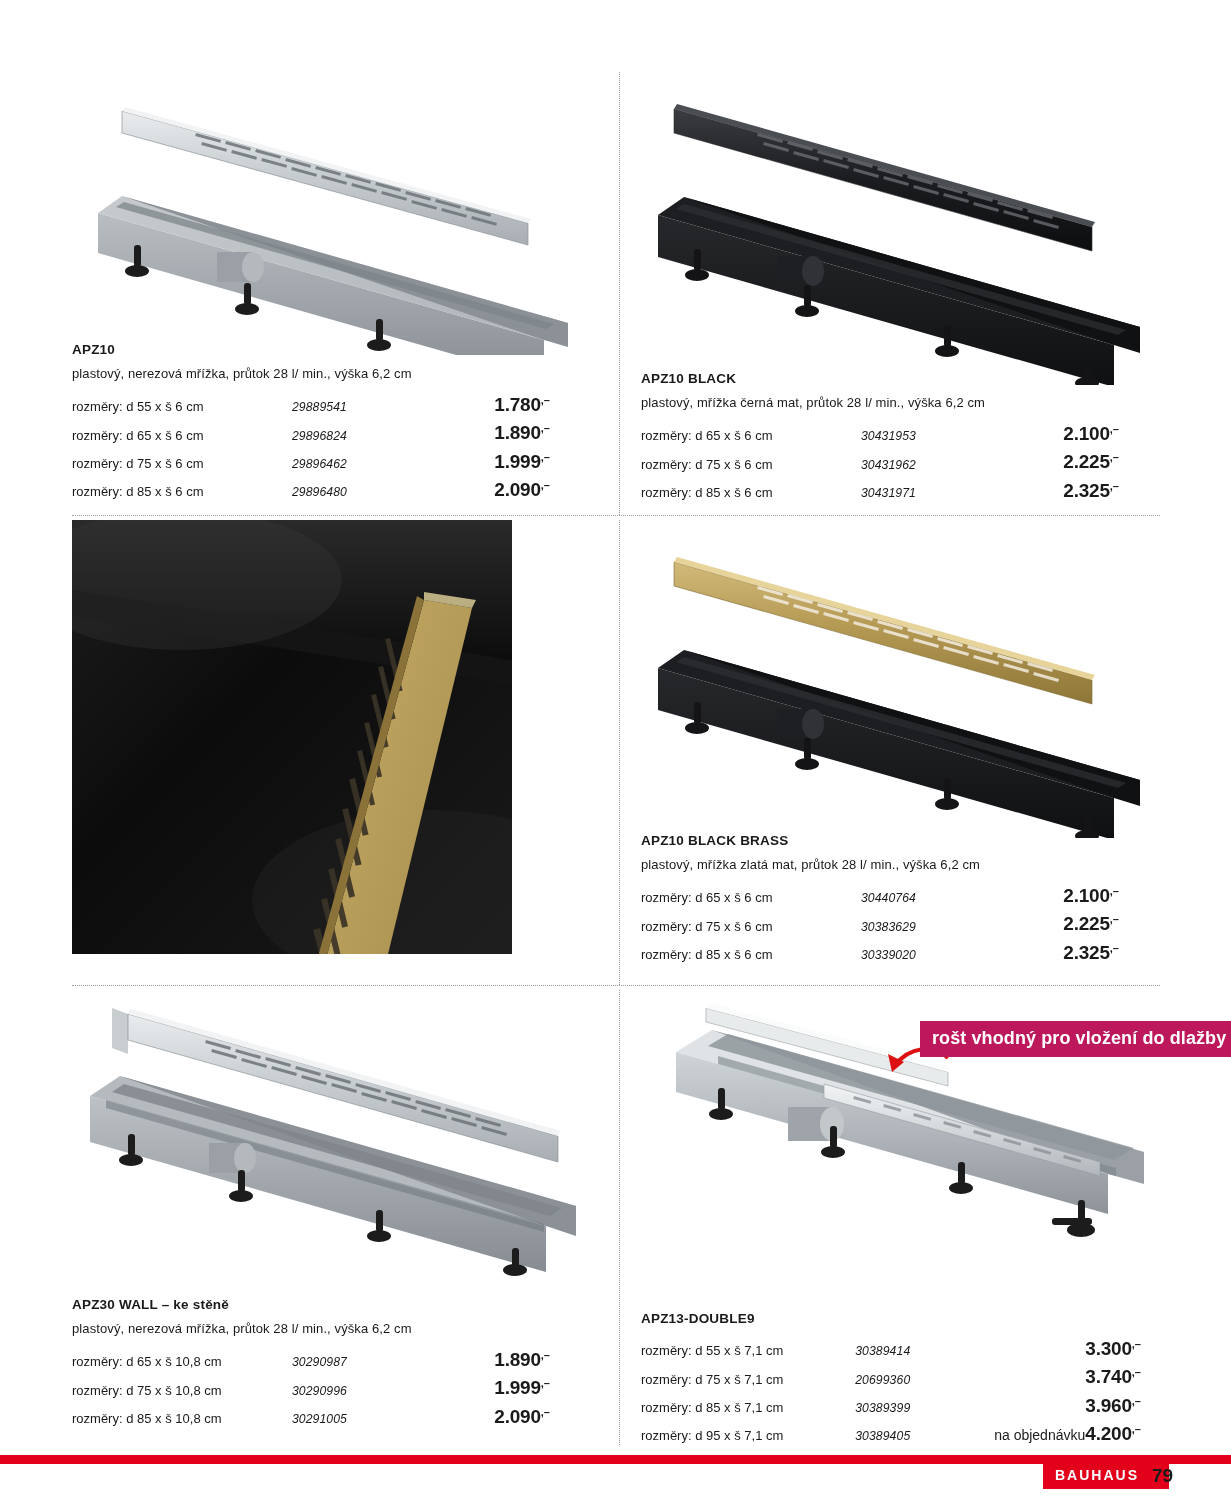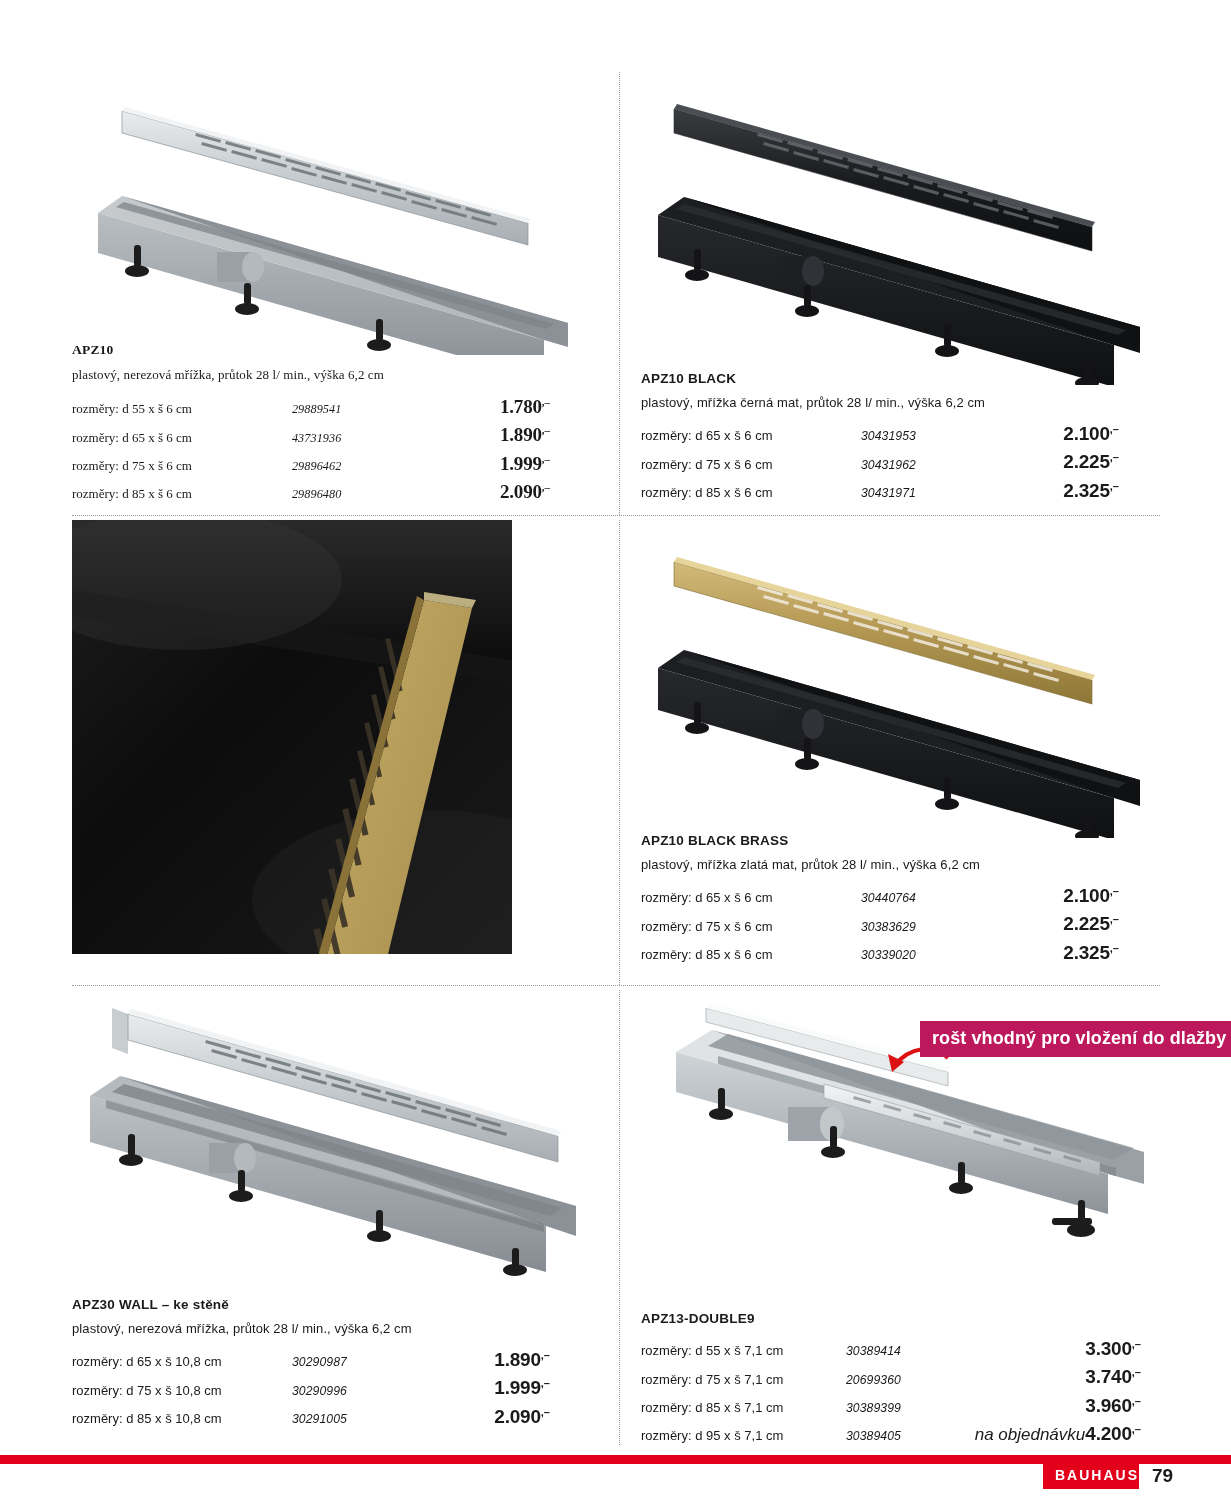--- a/index.html
+++ b/index.html
@@ -26,21 +26,21 @@
   }
   .prod-desc {
     font-size: 13px;
     margin: 0 0 10px 0;
     letter-spacing: .1px;
   }
   .rows { width: 100%; border-collapse: collapse; }
   .rows td { font-size: 13px; padding: 3px 0; vertical-align: baseline; }
   .rows td.dim { width: 46%; white-space: nowrap; }
   .rows td.code { width: 30%; font-style: italic; font-size: 12.2px; letter-spacing: .1px; }
-  .rows td.note { font-style: italic; font-size: 17px; padding-left: 6px; white-space: nowrap; }
+  .rows td.note { font-size: 14px; padding-left: 6px; white-space: nowrap; }
   .rows td.price {
     text-align: right;
     font-weight: bold;
     font-size: 19px;
     letter-spacing: -.2px;
     white-space: nowrap;
   }
   .price .dash {
     font-size: 11px;
     font-weight: bold;
@@ -89,21 +89,21 @@
     height: 9px;
     background: #e2001a;
   }
   .logo {
     position: absolute;
     background: #e2001a;
     color: #fff;
     font-weight: bold;
     font-size: 14px;
     letter-spacing: 2px;
-    padding: 5px 0 6px 12px;
+    padding: 5px 30px 6px 12px;
   }
   .pagenum {
     position: absolute;
     font-weight: bold;
     font-size: 19px;
   }
 </style>
 </head>
 <body>
 
@@ -185,33 +185,33 @@
         <ellipse cx="61" cy="176" rx="12" ry="6"></ellipse>
         <rect x="168" y="188" width="7" height="22" rx="3"></rect>
         <ellipse cx="171" cy="214" rx="12" ry="6"></ellipse>
         <rect x="300" y="224" width="7" height="22" rx="3"></rect>
         <ellipse cx="303" cy="250" rx="12" ry="6"></ellipse>
         <rect x="432" y="262" width="7" height="16" rx="3"></rect>
       </g>
     </svg>
   </div>
 
-  <div style="position:absolute; left:72px; top:342px; width:478px;font-family:Liberation Serif, serif;">
+  <div style="position:absolute; left:72px; top:342px; width:478px;">
     <div class="prod-title">APZ10</div>
     <div class="prod-desc">plastový, nerezová mřížka, průtok 28 l/ min., výška 6,2 cm</div>
     <table class="rows">
       <tbody>
           <tr>
         <td class="dim">rozměry: d 55 x š 6 cm</td>
         <td class="code">29889541</td>
         <td class="price"><span>1.780</span><span class="dash">,–</span></td>
       </tr>
       <tr>
         <td class="dim">rozměry: d 65 x š 6 cm</td>
-        <td class="code">43731936</td>
+        <td class="code">29896824</td>
         <td class="price"><span>1.890</span><span class="dash">,–</span></td>
       </tr>
       <tr>
         <td class="dim">rozměry: d 75 x š 6 cm</td>
         <td class="code">29896462</td>
         <td class="price"><span>1.999</span><span class="dash">,–</span></td>
       </tr>
       <tr>
         <td class="dim">rozměry: d 85 x š 6 cm</td>
         <td class="code">29896480</td>

